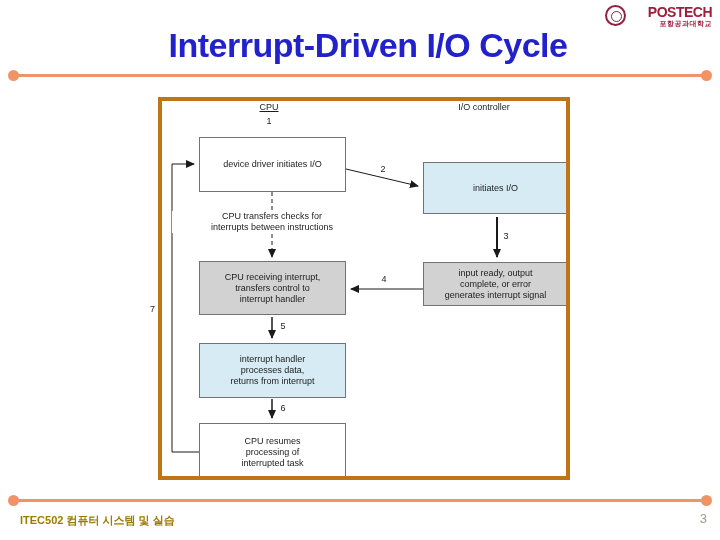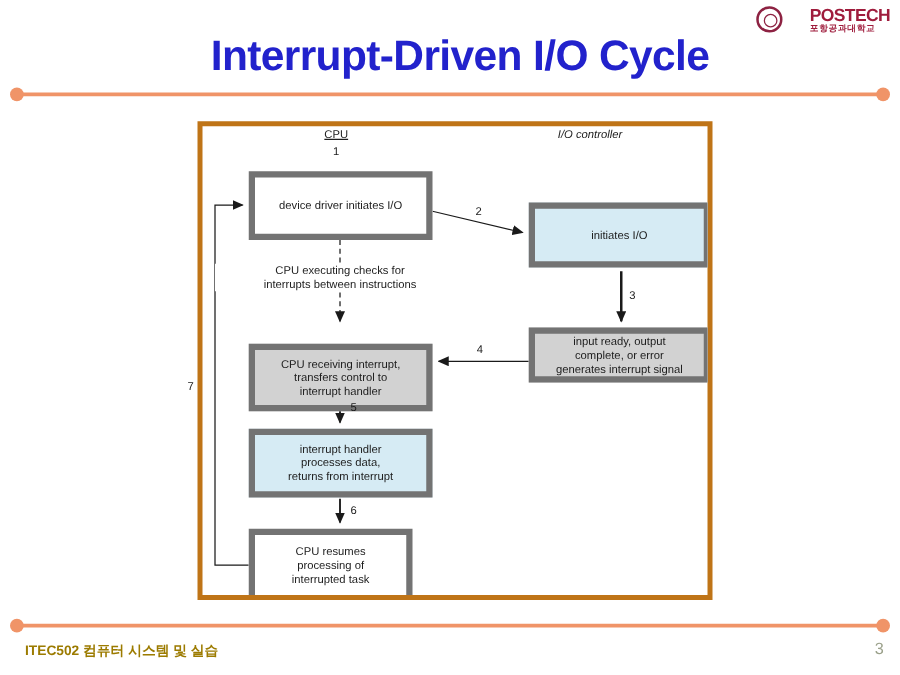--- a/index.html
+++ b/index.html
@@ -14,20 +14,21 @@
   }
 
   
   .logo {
     position: absolute;
     top: 5px;
     right: 8px;
     display: flex;
     align-items: flex-start;
     gap: 22px;
+    text-align: right;
   }
   .emblem {
     width: 21px;
     height: 21px;
     border: 2px solid #8d2242;
     border-radius: 50%;
     position: relative;
     display: inline-block;
   }
   .emblem::after {
@@ -94,49 +95,49 @@
     width: 412px;
     height: 383px;
     border: 4px solid #bf7417;
     background: #ffffff;
     overflow: hidden;
   }
   .diagram svg { position: absolute; left: 0; top: 0; }
 
   .dbox {
     position: absolute;
-    border: 5px solid #737373;
+    border: 1px solid #737373;
     display: flex;
     align-items: center;
     justify-content: center;
     text-align: center;
     font-size: 9px;
     line-height: 11px;
     color: #1c1c1c;
     white-space: pre-line;
   }
   .fill-white { background: #ffffff; }
   .fill-blue  { background: #d6ebf4; }
   .fill-gray  { background: #d2d2d2; }
 
   .box-a { left: 37px;  top: 36px;  width: 147px; height: 55px; }
   .box-b { left: 261px; top: 61px;  width: 145px; height: 52px; }
-  .box-c { left: 37px;  top: 174px; width: 147px; height: 54px; }
+  .box-c { left: 37px;  top: 160px; width: 147px; height: 54px; }
   .box-d { left: 261px; top: 161px; width: 145px; height: 44px; }
   .box-e { left: 37px;  top: 242px; width: 147px; height: 55px; }
-  .box-f { left: 37px;  top: 322px; width: 131px; height: 58px; }
+  .box-f { left: 37px;  top: 322px; width: 147px; height: 58px; }
 
   .col-label {
     position: absolute;
     font-size: 9px;
     color: #1c1c1c;
     text-align: center;
   }
   .col-cpu { left: 67px;  top: 1px; width: 80px; text-decoration: underline; }
-  .col-io  { left: 260px; top: 1px; width: 100px; font-style: italic; }
+  .col-io  { left: 272px; top: 1px; width: 100px; }
 
   .step {
     position: absolute;
     font-size: 9px;
     color: #1c1c1c;
     width: 14px;
     text-align: center;
   }
   .s1 { left: 100px; top: 15px; }
   .s2 { left: 214px; top: 63px; }
@@ -237,21 +238,21 @@
     <div class="dbox fill-gray box-d">input ready, output
 complete, or error
 generates interrupt signal</div>
     <div class="dbox fill-blue box-e">interrupt handler
 processes data,
 returns from interrupt</div>
     <div class="dbox fill-white box-f">CPU resumes
 processing of
 interrupted task</div>
 
-    <div class="annotation">CPU executing checks for
+    <div class="annotation">CPU transfers checks for
 interrupts between instructions</div>
 
     <div class="step s1">1</div>
     <div class="step s2">2</div>
     <div class="step s3">3</div>
     <div class="step s4">4</div>
     <div class="step s5">5</div>
     <div class="step s6">6</div>
   </div>
 

